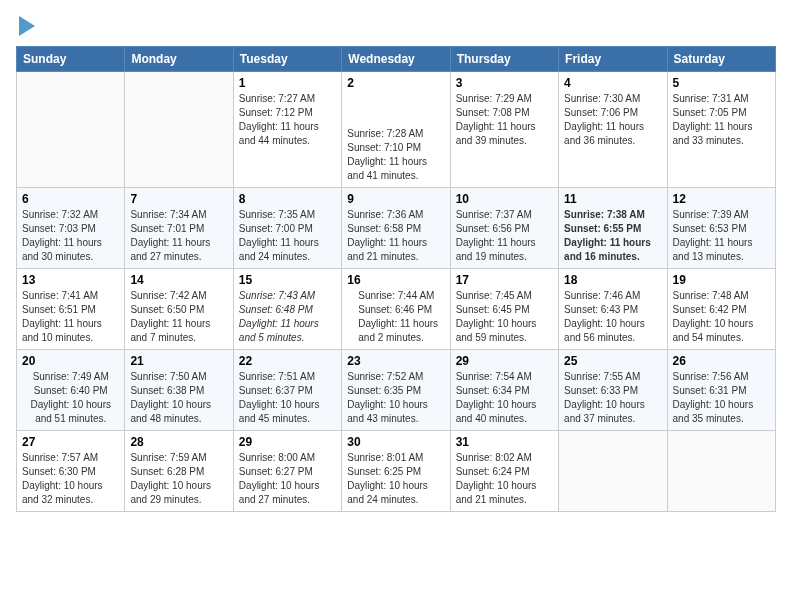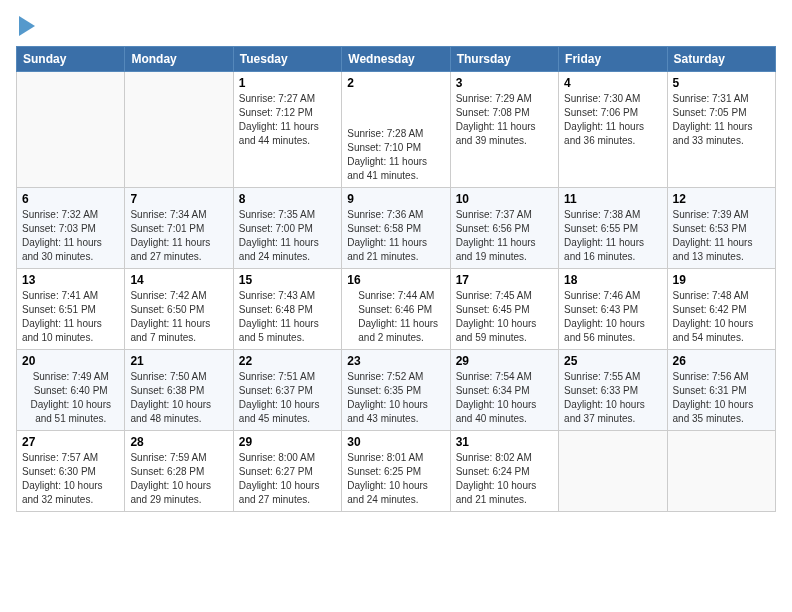--- a/index.html
+++ b/index.html
@@ -188,21 +188,21 @@
 Daylight: 11 hours and 21 minutes.</div>
         </td>
         <td>
           <span class="day-num">10</span>
           <div class="day-detail" style="white-space: pre-line;">Sunrise: 7:37 AM
 Sunset: 6:56 PM
 Daylight: 11 hours and 19 minutes.</div>
         </td>
         <td>
           <span class="day-num">11</span>
-          <div class="day-detail" style="white-space: pre-line;">Sunrise: 7:38 AM
+          <div class="day-detail" style="white-space: pre-line; font-weight: bold;">Sunrise: 7:38 AM
 Sunset: 6:55 PM
 Daylight: 11 hours and 16 minutes.</div>
         </td>
         <td>
           <span class="day-num">12</span>
           <div class="day-detail" style="white-space: pre-line;">Sunrise: 7:39 AM
 Sunset: 6:53 PM
 Daylight: 11 hours and 13 minutes.</div>
         </td>
       </tr>
@@ -214,21 +214,21 @@
 Daylight: 11 hours and 10 minutes.</div>
         </td>
         <td>
           <span class="day-num">14</span>
           <div class="day-detail" style="white-space: pre-line;">Sunrise: 7:42 AM
 Sunset: 6:50 PM
 Daylight: 11 hours and 7 minutes.</div>
         </td>
         <td>
           <span class="day-num">15</span>
-          <div class="day-detail" style="white-space: pre-line;">Sunrise: 7:43 AM
+          <div class="day-detail" style="white-space: pre-line; font-style: italic;">Sunrise: 7:43 AM
 Sunset: 6:48 PM
 Daylight: 11 hours and 5 minutes.</div>
         </td>
         <td>
           <span class="day-num">16</span>
           <div class="day-detail" style="white-space: pre-line; margin-left: 11px;">Sunrise: 7:44 AM
 Sunset: 6:46 PM
 Daylight: 11 hours and 2 minutes.</div>
         </td>
         <td>

